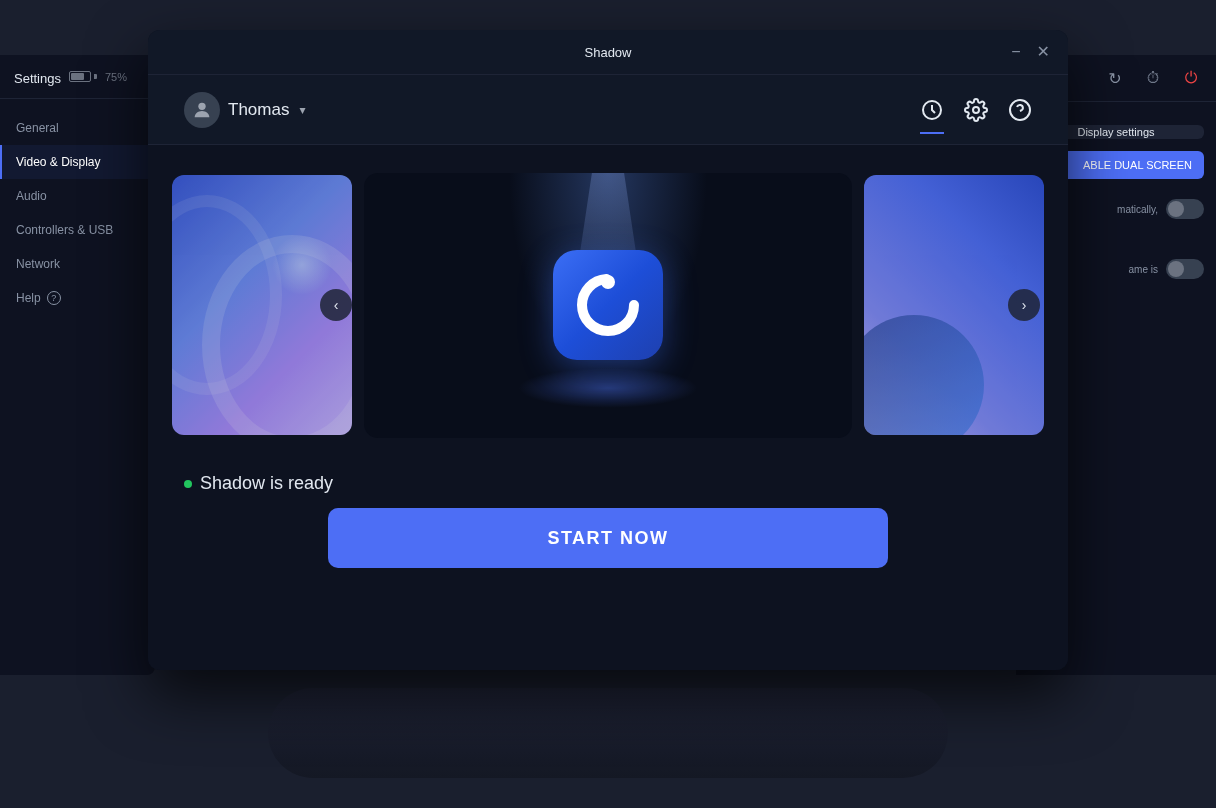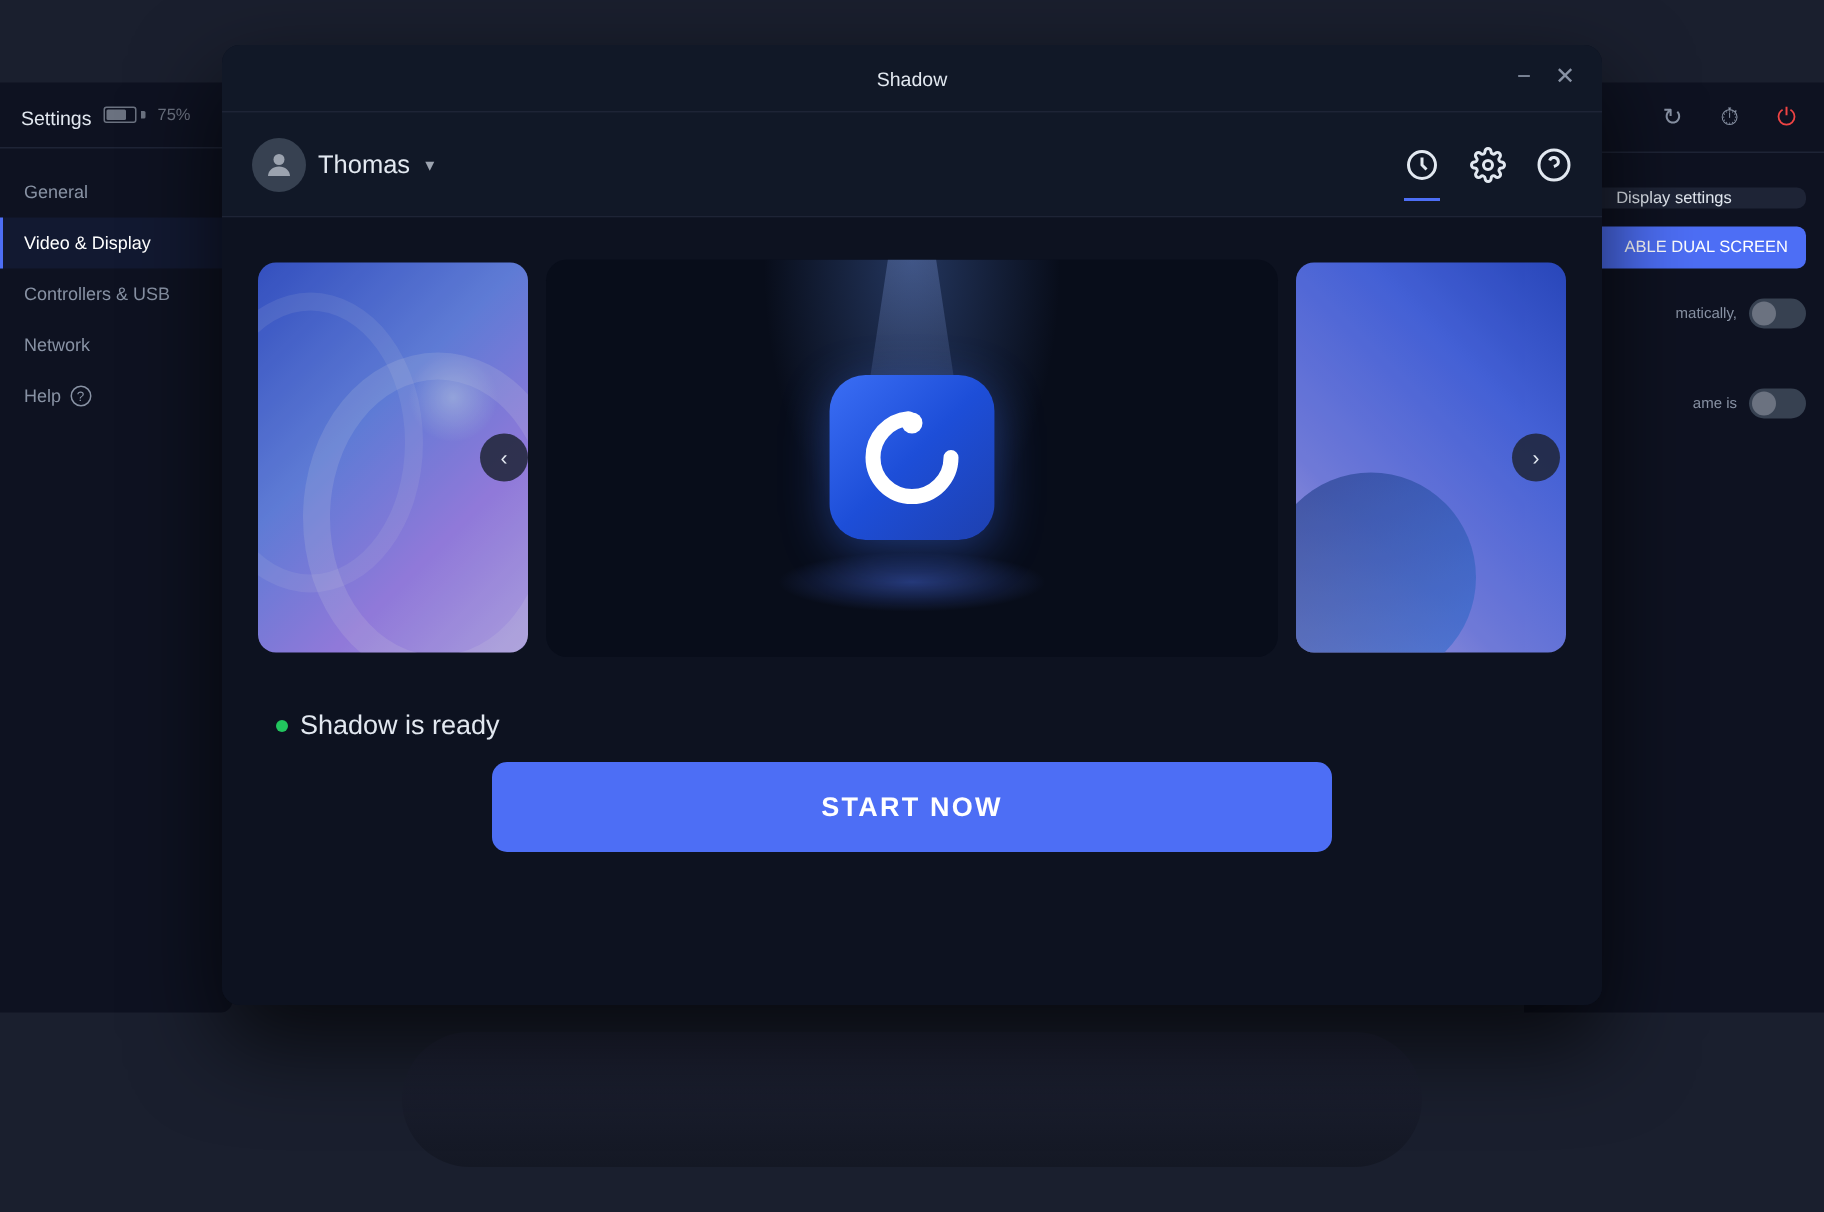--- a/index.html
+++ b/index.html
@@ -283,21 +283,21 @@
       padding: 2px;
     }
 
     
     .app-header {
       height: 70px;
       background: #111827;
       display: flex;
       align-items: center;
       justify-content: space-between;
-      padding: 0 20px;
+      padding: 0 36px;
       border-bottom: 1px solid #1e2436;
     }
 
     .user-section {
       display: flex;
       align-items: center;
       gap: 8px;
       cursor: pointer;
     }
 
@@ -589,20 +589,23 @@
       <div class="battery-tip"></div>
     </div>
     <span class="battery-pct">75%</span>
   </div>
   <nav class="settings-nav">
     <div class="nav-item">
       <span>General</span>
     </div>
     <div class="nav-item active">
       <span>Video &amp; Display</span>
+    </div>
+    <div class="nav-item">
+      <span>Audio</span>
     </div>
     <div class="nav-item">
       <span>Controllers &amp; USB</span>
     </div>
     <div class="nav-item">
       <span>Network</span>
     </div>
     <div class="nav-item">
       <span>Help</span>
       <span class="help-icon-sm">?</span>

